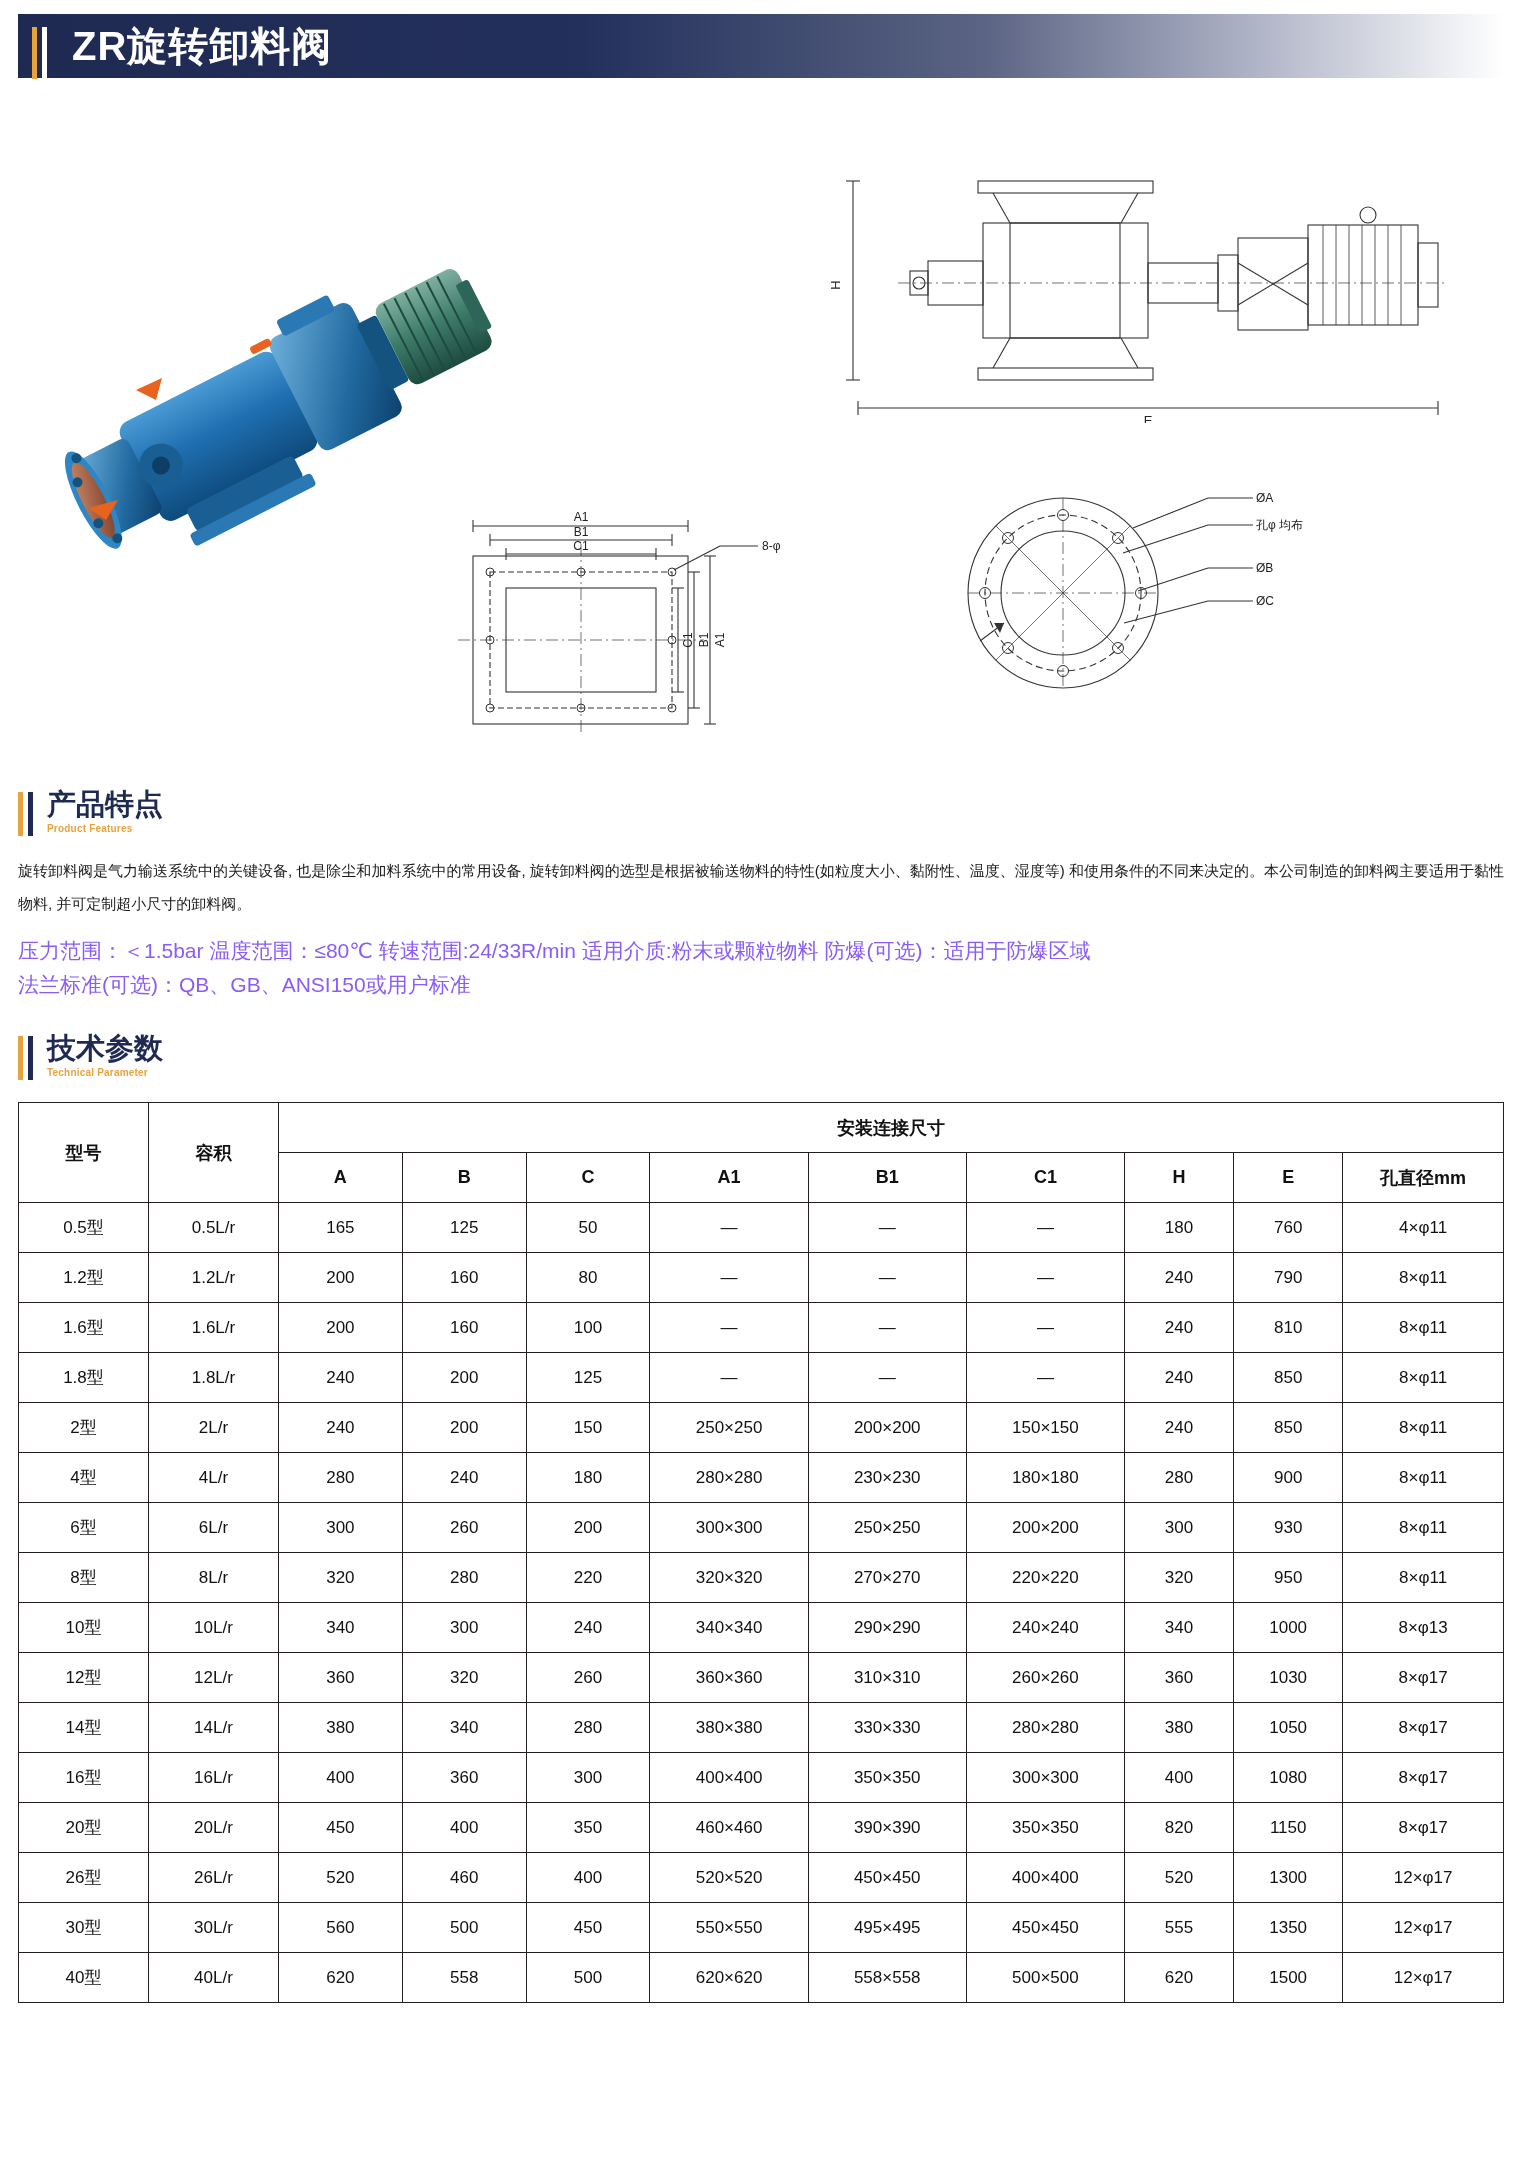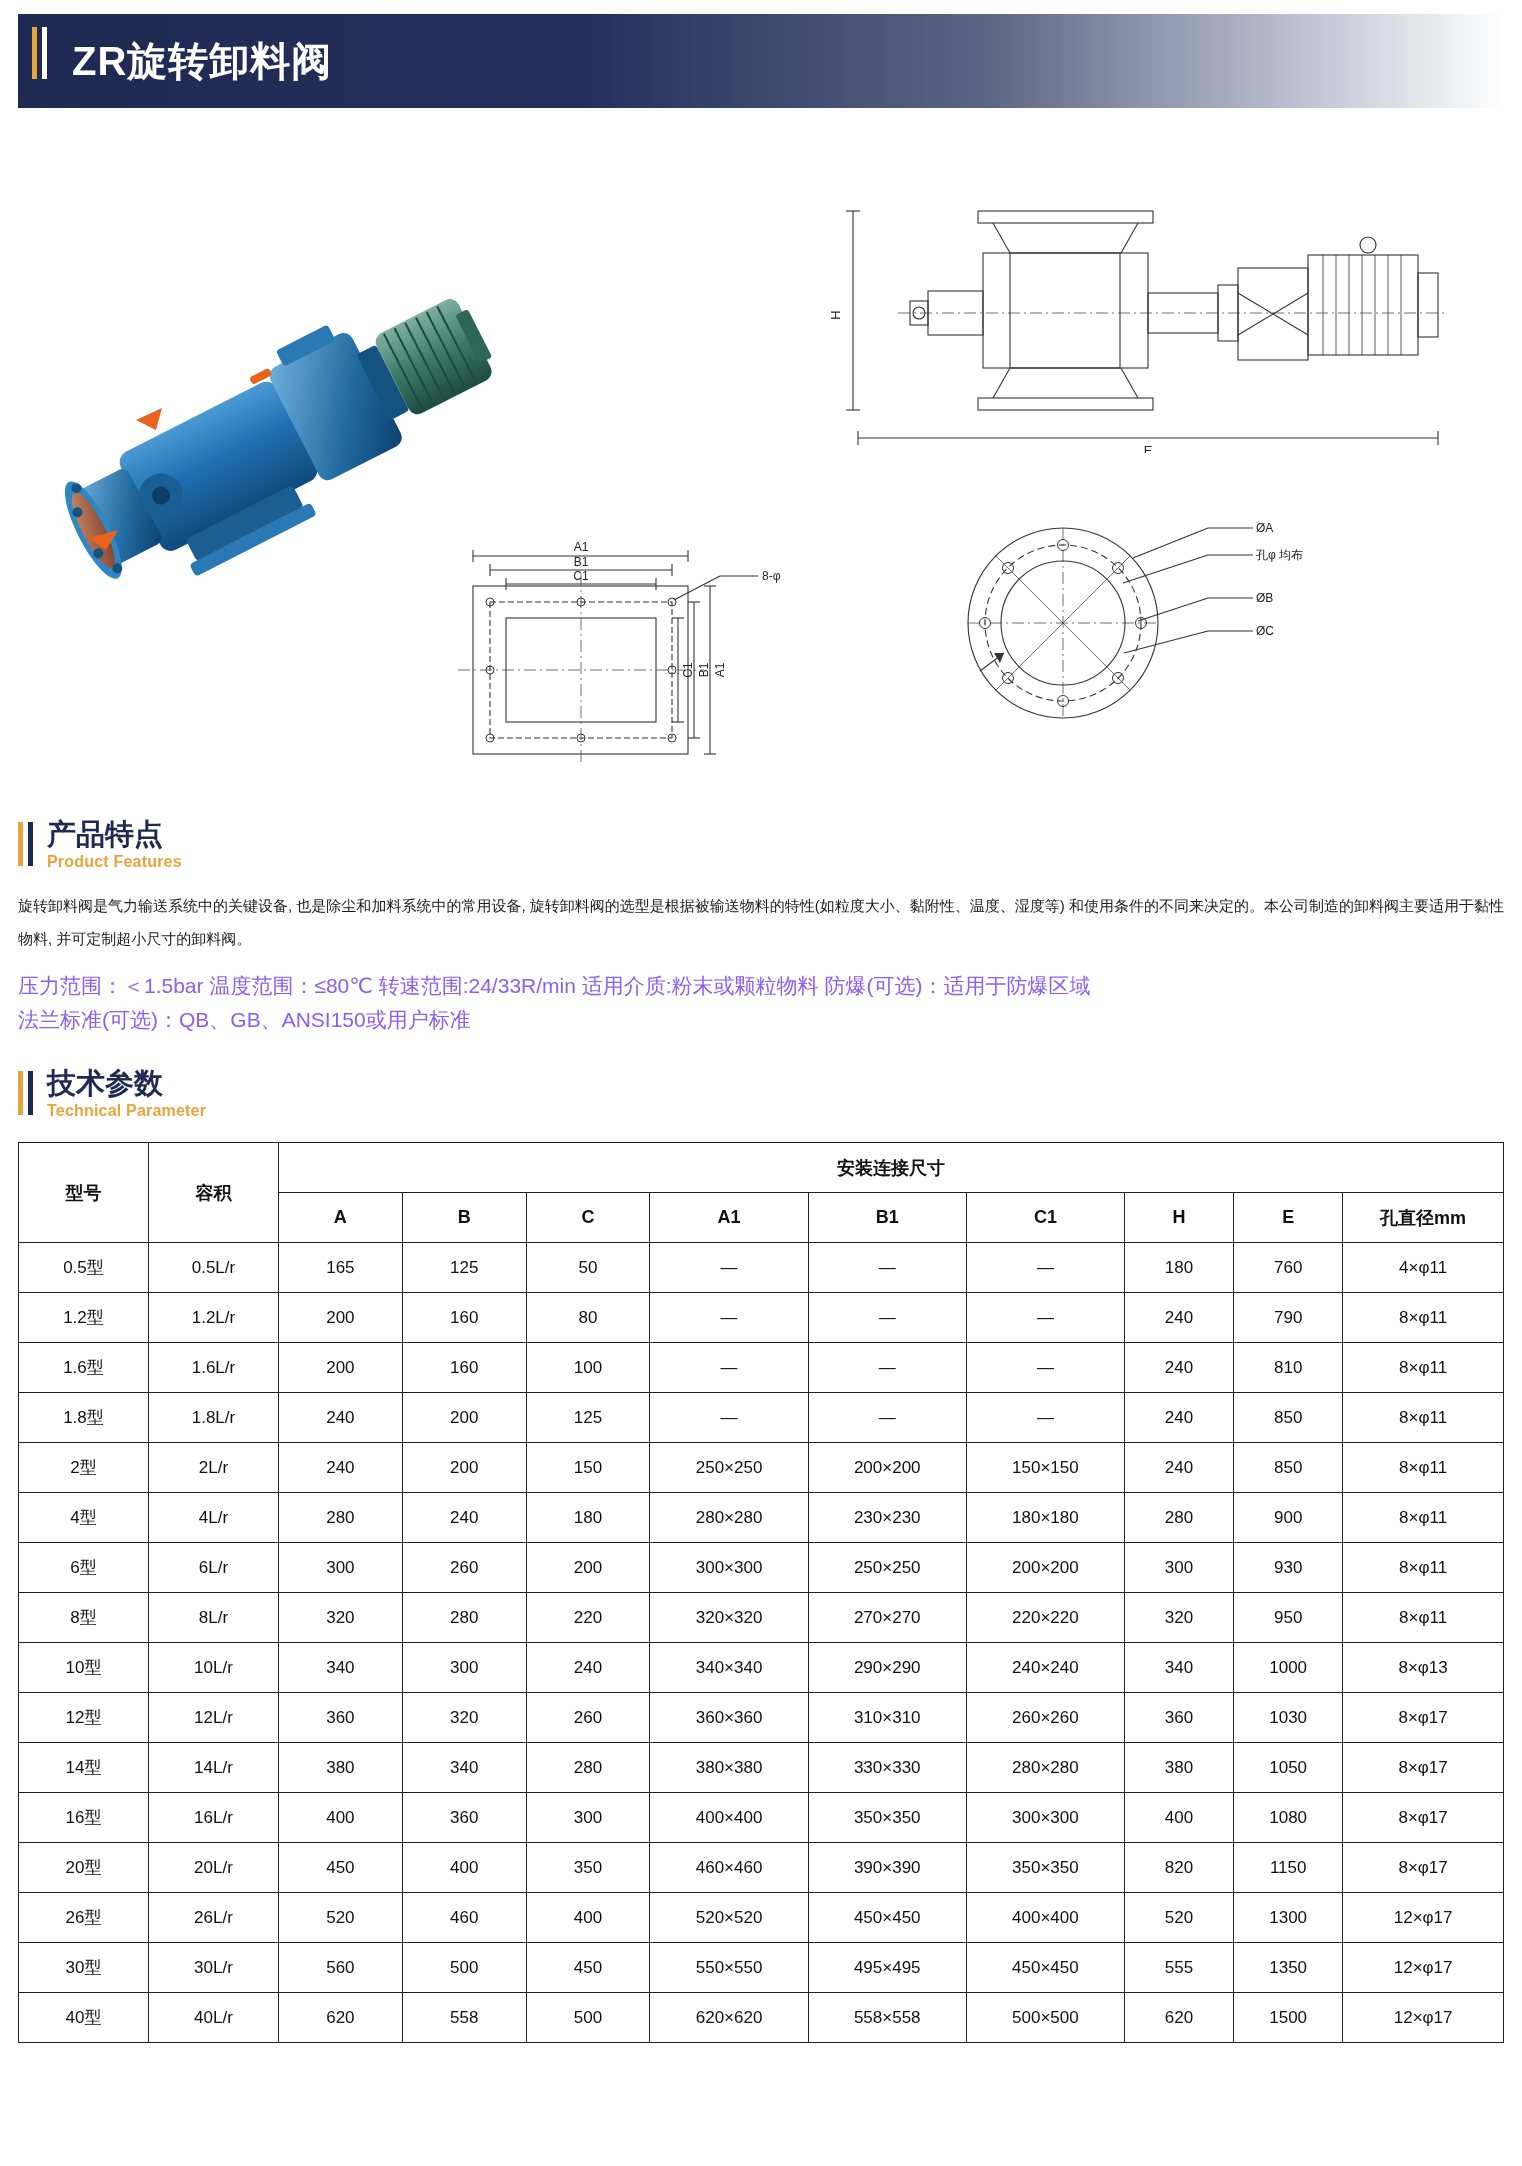--- a/index.html
+++ b/index.html
@@ -9,21 +9,21 @@
     font-family:"Liberation Sans","DejaVu Sans",sans-serif;
     color:#1a1a1a;
     -webkit-font-smoothing:antialiased;
   }
   .page{position:relative;width:1522px;min-height:2166px;overflow:hidden;}
 
   
   .header{
     position:relative;
     margin:14px 18px 0 18px;
-    height:94px;
+    height:64px;
     background:linear-gradient(to right,#1f2a52 0%,#23305c 38%,#5b6483 65%,#a9aec2 82%,#ffffff 100%);
     display:flex;align-items:center;
   }
   .header-bars{
     position:absolute;left:14px;top:13px;height:52px;display:flex;gap:5px;
   }
   .header-bars span{display:block;width:5px;height:52px;background:#e8a33d;}
   .header-bars span.b2{background:#ffffff;}
   .header-title{
     margin-left:54px;
@@ -44,21 +44,21 @@
   .dwg-square{left:420px;top:430px;width:380px;height:230px;}
   .dwg-flange{left:890px;top:395px;width:400px;height:240px;}
 
   
   .section{margin:0 18px;position:relative;}
   .sec-head{display:flex;align-items:flex-start;margin-top:10px;}
   .sec-bars{display:flex;gap:5px;margin-right:14px;padding-top:4px;}
   .sec-bars span{display:block;width:5px;height:44px;background:#1f2a52;}
   .sec-bars span.o{background:#e8a33d;}
   .sec-cn{font-size:29px;font-weight:bold;color:#1f2a52;line-height:32px;}
-  .sec-en{font-size:16px;color:#e8a33d;font-weight:bold;margin-top:3px;letter-spacing:.2px;}
+  .sec-en{font-size:10px;color:#e8a33d;font-weight:bold;margin-top:3px;letter-spacing:.2px;}
 
   .body-text{font-size:15px;line-height:33px;color:#1a1a1a;margin-top:18px;text-align:justify;}
   .spec-line{font-size:21px;line-height:34px;color:#8b5cf6;}
 
   
   table{border-collapse:collapse;width:100%;margin-top:22px;font-size:17px;}
   th,td{border:1px solid #231f20;text-align:center;padding:0;height:49px;color:#111;}
   th{font-weight:bold;font-size:18px;}
   .th-model{width:105px;}
   .th-vol{width:105px;}

